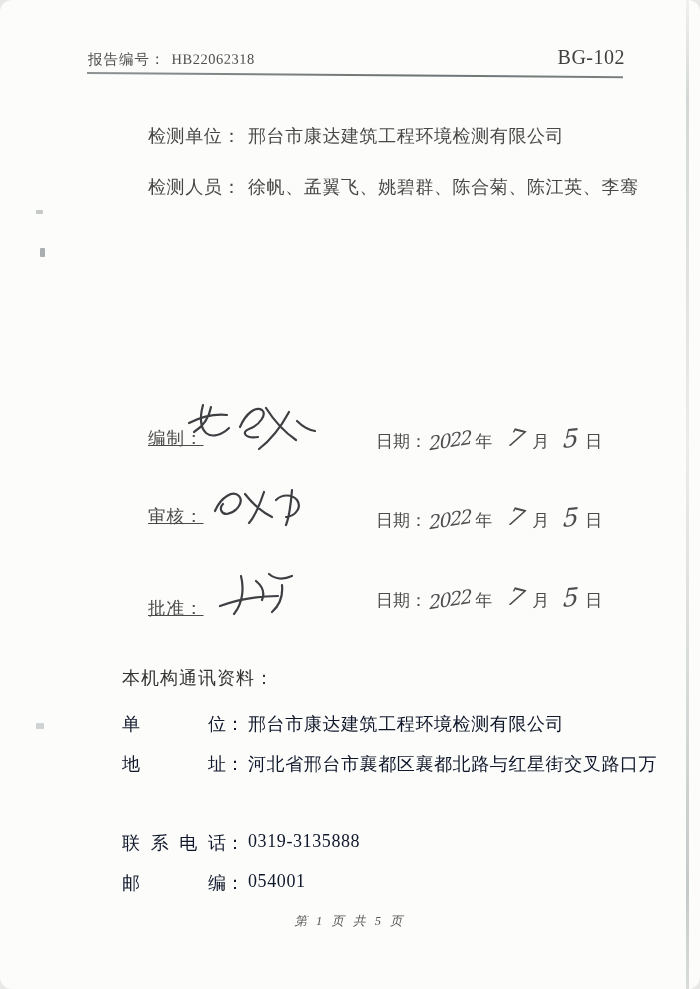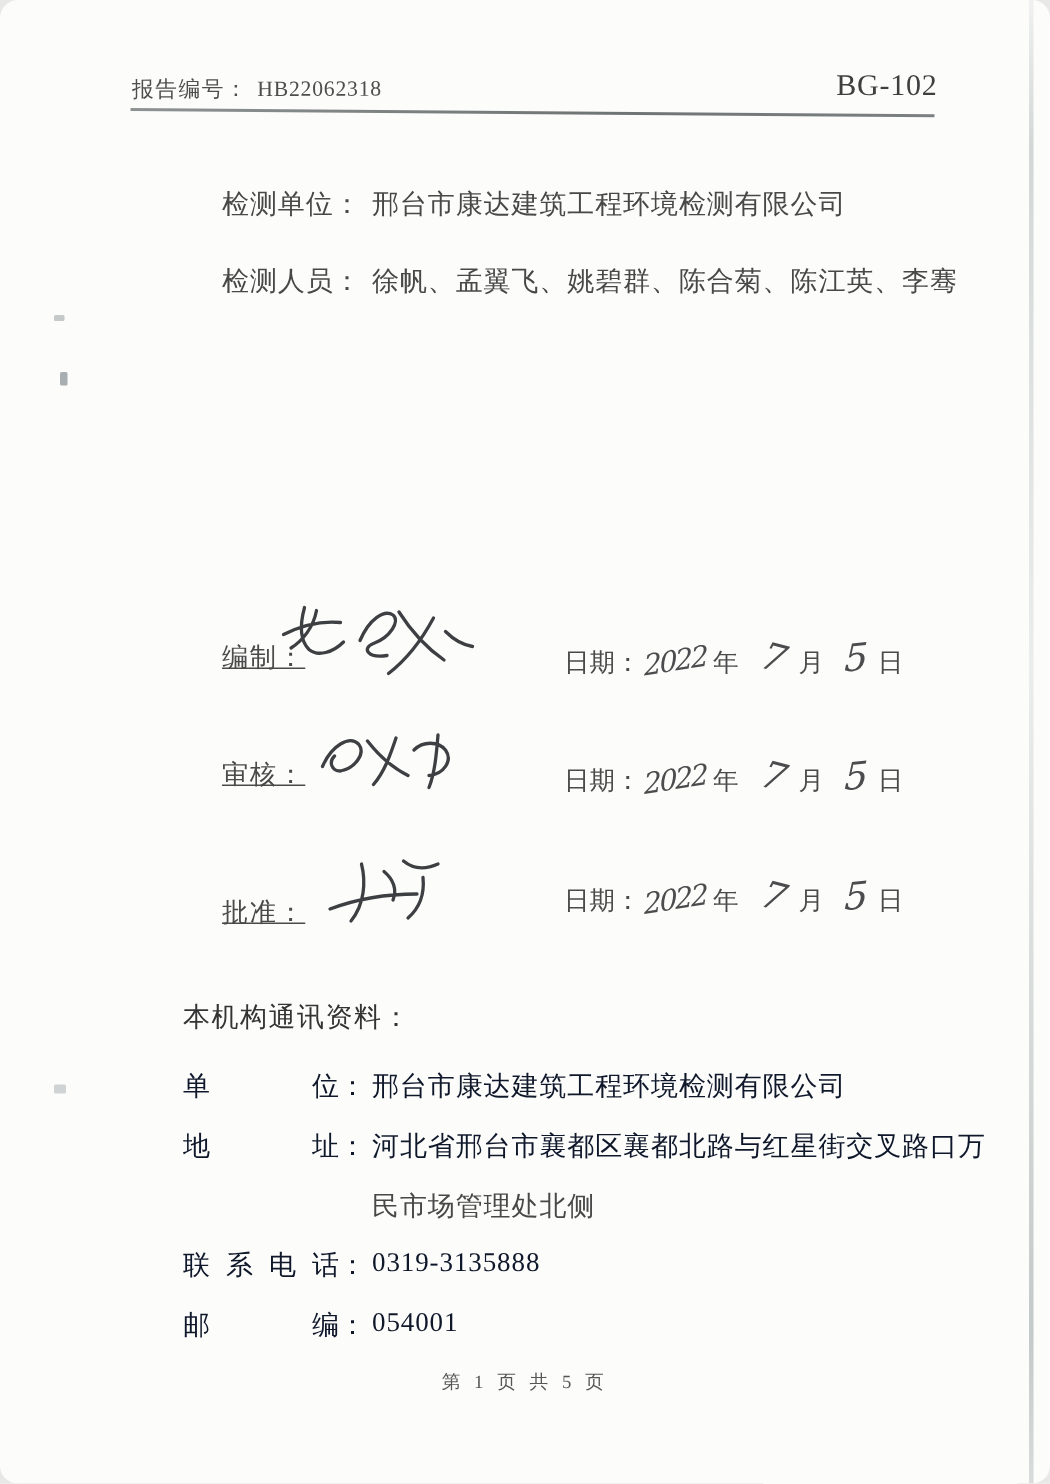--- a/index.html
+++ b/index.html
@@ -86,21 +86,21 @@
   .c-row .csep { display:inline-block; margin-right:4px; vertical-align:top; }
   .c-row .cval { display:inline-block; letter-spacing:0.6px; vertical-align:top; }
   .row-unit  { top:712px; }
   .row-addr  { top:752px; }
   .addr-l2   { position:absolute; left:248px; top:792px; font-size:18px; color:#484848; letter-spacing:0.6px; }
   .row-phone { top:831px; }
   .row-zip   { top:871px; }
 
   .footer {
     position:absolute; left:0; right:0; top:913px;
-    text-align:center; font-size:12.5px; color:#565656; letter-spacing:3px;
+    text-align:center; font-size:12.5px; color:#565656; letter-spacing:3px;font-style:italic;
   }
 </style>
 </head>
 <body>
 
 <div class="page">
 
   <div class="scan-edge-right"></div>
   <div class="speck s1"></div>
   <div class="speck s2"></div>
@@ -152,21 +152,20 @@
 
   <div class="contact-heading">本机构通讯资料：</div>
 
   <div class="c-row row-unit">
     <span class="clabel">单位</span><span class="csep">：</span><span class="cval">邢台市康达建筑工程环境检测有限公司</span>
   </div>
 
   <div class="c-row row-addr">
     <span class="clabel">地址</span><span class="csep">：</span><span class="cval">河北省邢台市襄都区襄都北路与红星街交叉路口万</span>
   </div>
-  <div class="addr-l2">民市场管理处北侧</div>
 
   <div class="c-row row-phone">
     <span class="clabel">联系电话</span><span class="csep">：</span><span class="cval">0319-3135888</span>
   </div>
 
   <div class="c-row row-zip">
     <span class="clabel">邮编</span><span class="csep">：</span><span class="cval">054001</span>
   </div>
 
   <div class="footer">第 1 页 共 5 页</div>

